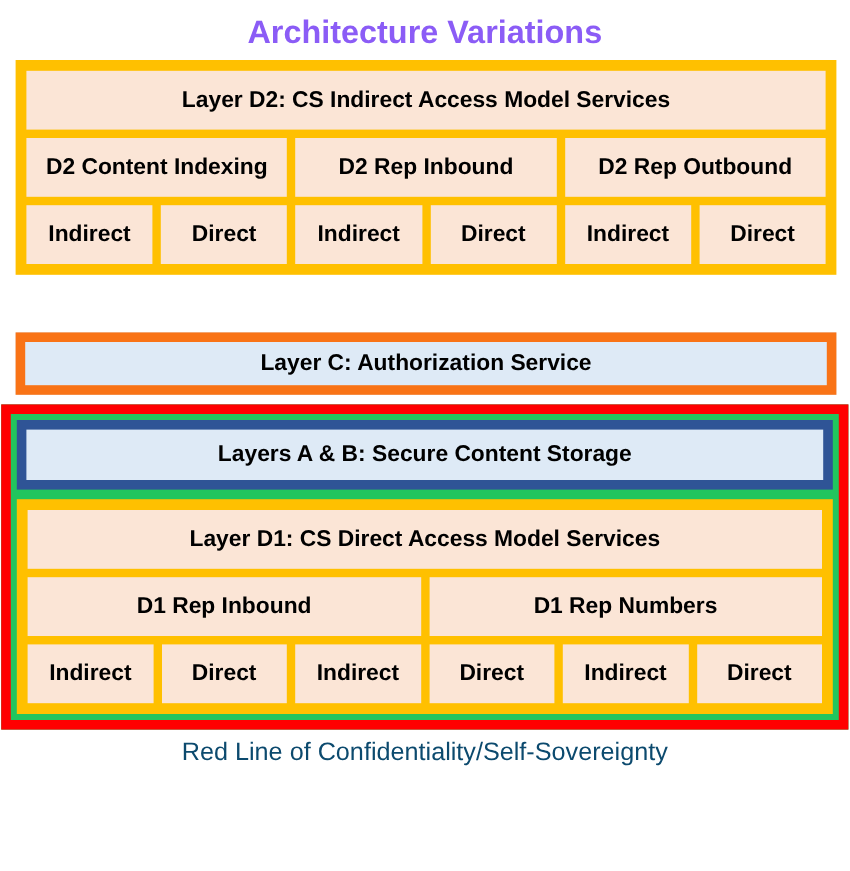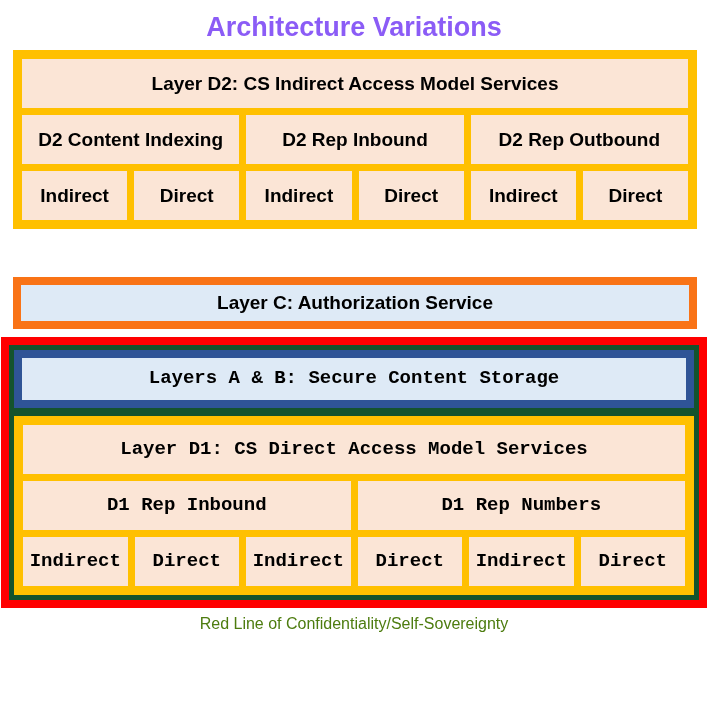--- a/index.html
+++ b/index.html
@@ -39,41 +39,41 @@
     border: 8px solid #f97316;
     display: flex; align-items: center; justify-content: center;
     font-weight: bold; font-size: 19px; text-align: center;
   }
 
   
   .red-container {
     margin-left: 1px;
     width: 706px;
     border: 8px solid #FF0000;
-    background: #14532d;
+    background: #22c55e;
     padding: 5px;
-    display: flex; flex-direction: column; gap: 8px; font-family: Liberation Mono, monospace;
+    display: flex; flex-direction: column; gap: 8px;
   }
   .red-container .gold-container,
   .red-container .blue-container { margin: 0; }
 
   
   .blue-container {
     background: #2F5496;
     padding: 8px;
     display: flex; flex-direction: column; gap: 6px;
   }
   .blue-container .hdr { background: #DEEAF6; height: 42px; }
   .blue-container .cell { background: #DEEAF6; height: 54px; padding: 0 8px; }
 
   .caption {
     margin-top: 7px;
     text-align: center;
-    color: #4d7c0f;
-    font-size: 16px;
+    color: #0c4a6e;
+    font-size: 21px;
     font-weight: normal;
   }
 </style>
 </head>
 <body>
 
 <div class="title">Architecture Variations</div>
 
 <div class="gold-container">
   <div class="hdr">Layer D2: CS Indirect Access Model Services</div>

